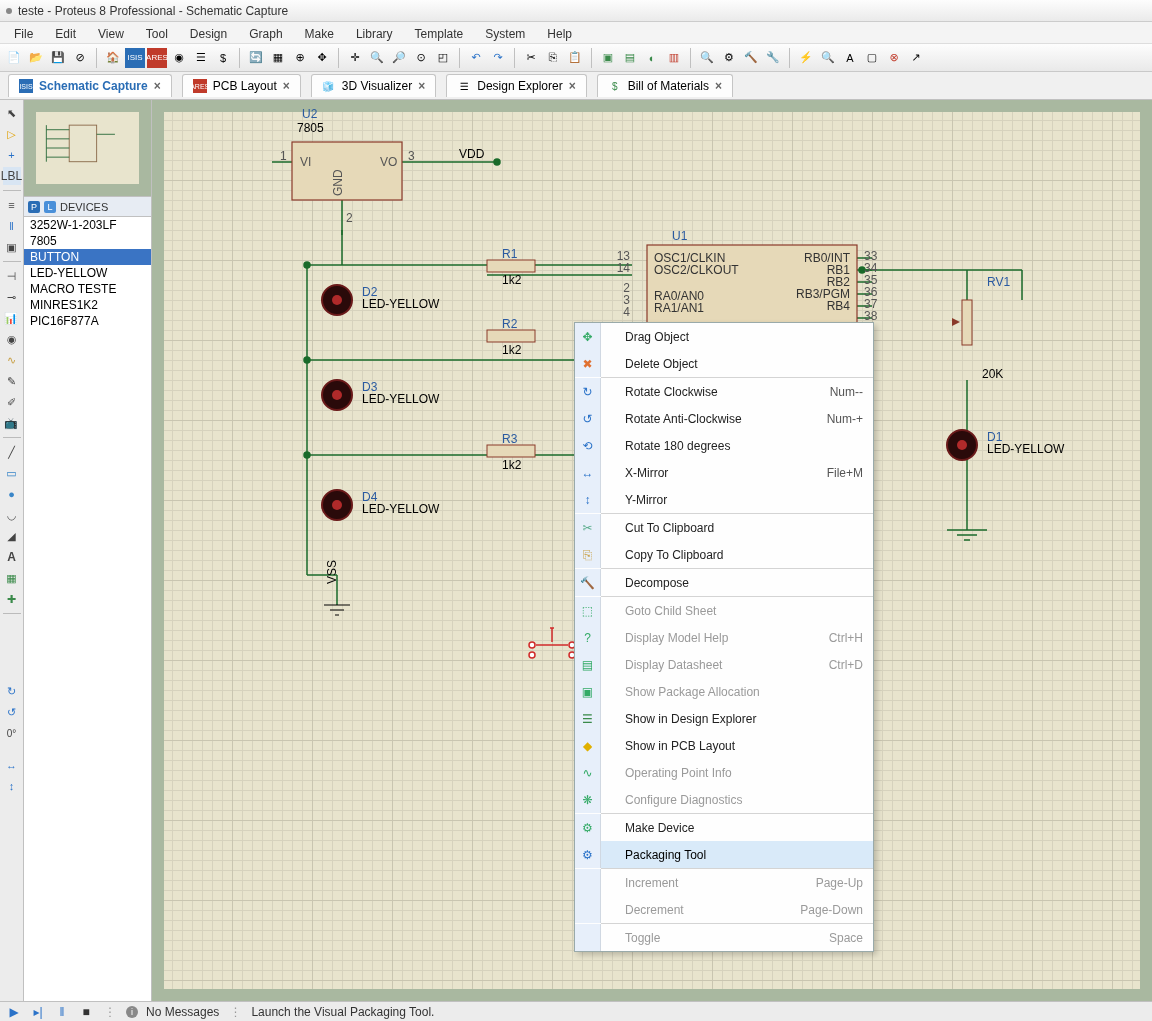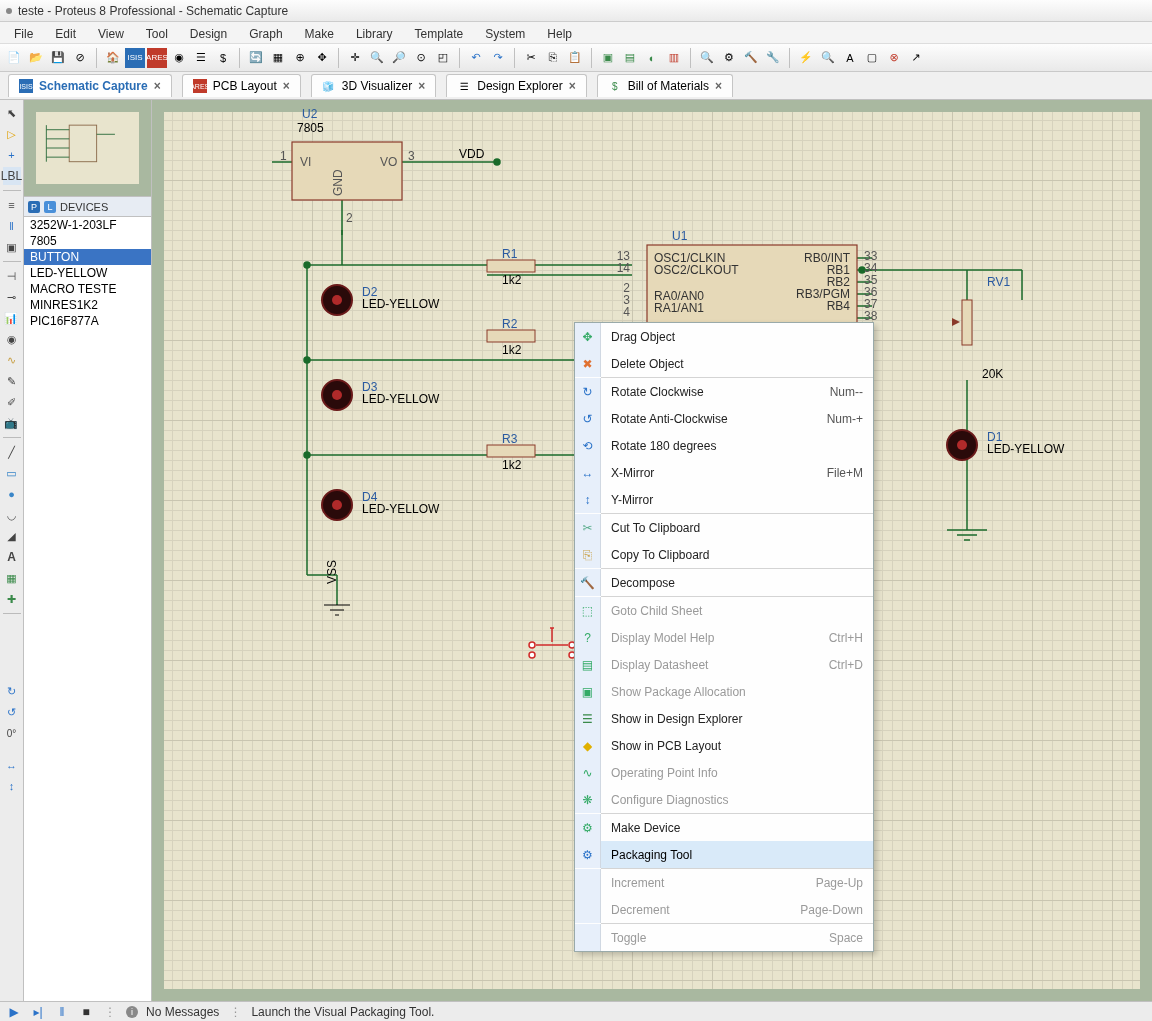--- a/index.html
+++ b/index.html
@@ -38,21 +38,21 @@
 .devlist { flex:1; overflow:auto; }
 .devlist .item { padding:1px 6px; color:#000; white-space:nowrap; }
 .devlist .item.selected { background:#3a74c4; color:#fff; }
 
 .canvas { flex:1; position:relative; overflow:hidden; }
 .canvas svg { position:absolute; top:0; left:0; }
 
 .context-menu { position:absolute; width:300px; background:#fefefe; border:1px solid #9aa; box-shadow: 3px 3px 6px rgba(0,0,0,0.2); z-index:100; }
 .cm-row { display:flex; align-items:center; height:27px; padding-right:10px; }
 .cm-icon { width:26px; height:27px; background:#e7effa; border-right:1px solid #d0d8e2; display:flex; align-items:center; justify-content:center; font-size:12px; color:#3a6;}
-.cm-label { flex:1; padding-left:10px; color:#222; }
+.cm-label { flex:1; padding-left:24px; color:#222; }
 .cm-shortcut { color:#555; }
 .cm-row.disabled .cm-label, .cm-row.disabled .cm-shortcut { color:#9a9a9a; }
 .cm-row.highlight { background:#d9eaf9; }
 .cm-row.highlight .cm-label { color:#000; }
 .cm-sep { height:1px; background:#d4d4d4; margin-left:26px; }
 
 .statusbar { position:absolute; bottom:0; left:0; right:0; height:20px; background:#ececec; border-top:1px solid #c0c0c0; display:flex; align-items:center; padding:0 6px; gap:8px; color:#333; }
 .sb-btn { width:16px; height:16px; display:flex; align-items:center; justify-content:center; }
 .sb-sep { display:inline-block; color:#999; padding:0 2px;}
 

